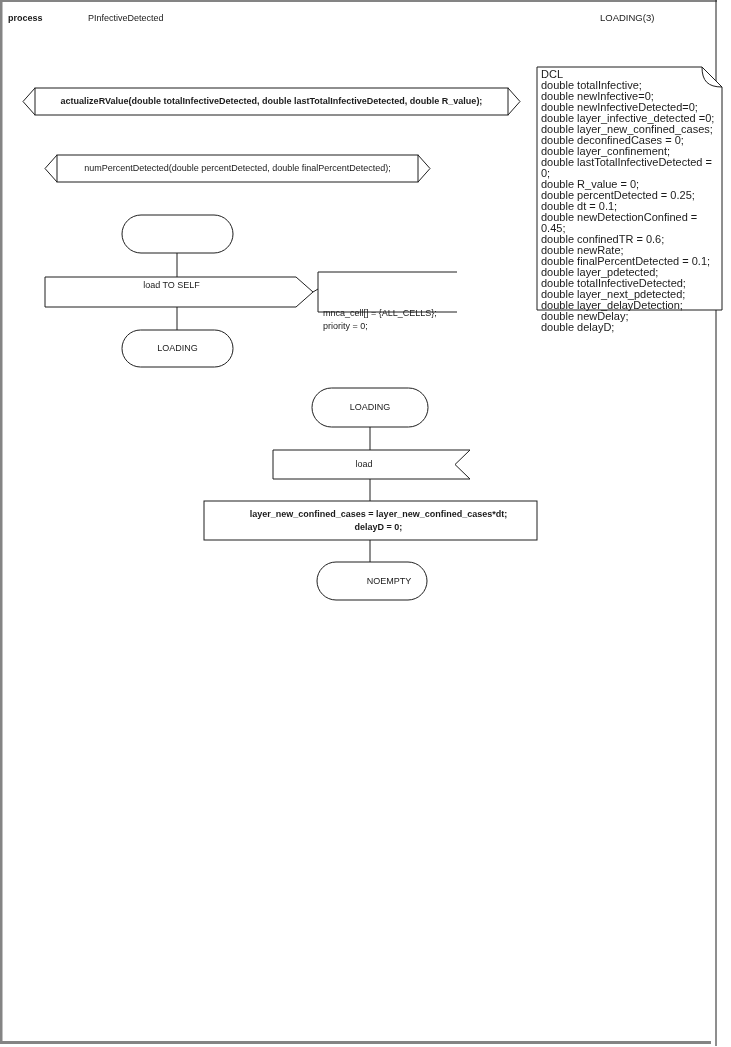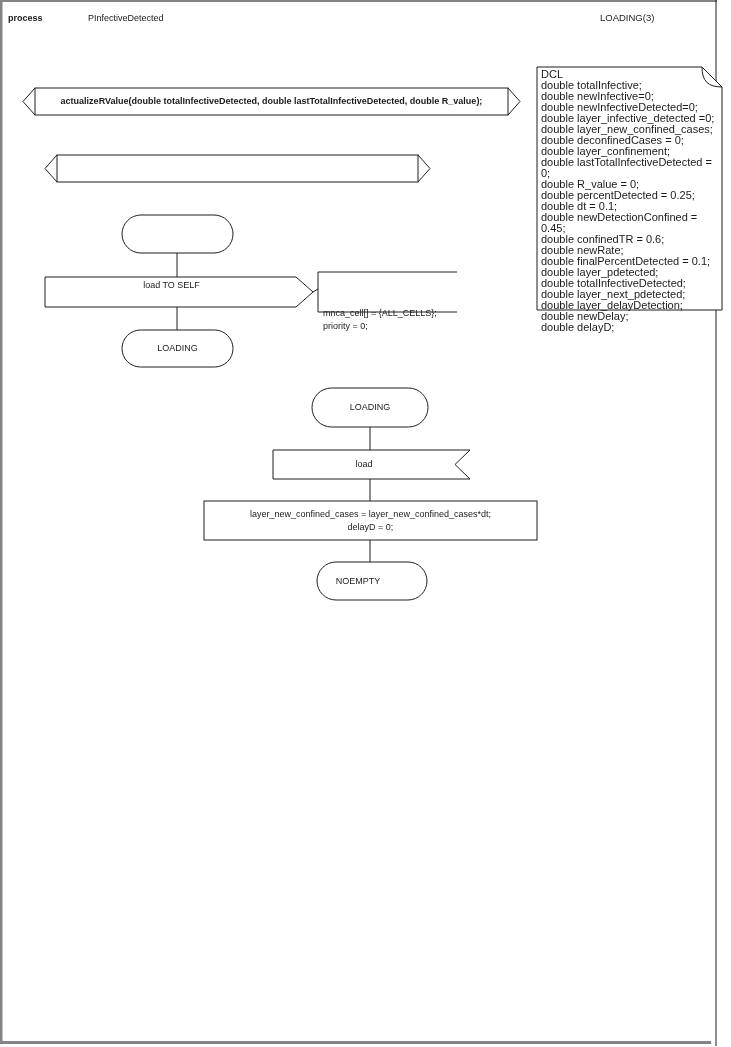--- a/index.html
+++ b/index.html
@@ -84,31 +84,32 @@
         <path d="M702,67 C702,81 708,87 722,87"></path>
       </g>
     </g>
   </svg>
 
   <div class="hdr bold" style="left:8px;top:13px;position:absolute;">process</div>
   <div class="hdr" style="left:88px;top:13px;position:absolute;">PInfectiveDetected</div>
   <div class="hdr right" style="left:600px;top:12px;width:106px;position:absolute;font-size:9.5px;">LOADING(3)</div>
 
   <div class="lbl" style="left:35px;top:88px;width:473px;height:27px;font-weight:bold;">actualizeRValue(double totalInfectiveDetected, double lastTotalInfectiveDetected, double R_value);</div>
+  <div class="lbl" style="left:57px;top:155px;width:361px;height:27px;">numPercentDetected(double percentDetected, double finalPercentDetected);</div>
 
   <div class="lbl" style="left:46px;top:277px;width:251px;height:16px;">load TO SELF</div>
   <div class="lbl left two-line" style="left:323px;top:272px;width:130px;height:40px;margin-top:28px;">mnca_cell[] = {ALL_CELLS};
 priority = 0;</div>
   <div class="lbl" style="left:122px;top:330px;width:111px;height:37px;">LOADING</div>
 
   <div class="lbl" style="left:312px;top:388px;width:116px;height:39px;">LOADING</div>
   <div class="lbl" style="left:273px;top:450px;width:182px;height:29px;">load</div>
-  <div class="lbl two-line" style="left:204px;top:501px;width:333px;height:39px;">layer_new_confined_cases = layer_new_confined_cases*dt;
+  <div class="lbl two-line" style="left:212px;top:501px;width:333px;height:39px;font-weight:bold;">layer_new_confined_cases = layer_new_confined_cases*dt;
 delayD = 0;</div>
-  <div class="lbl" style="left:303px;top:562px;width:110px;height:38px;">NOEMPTY</div>
+  <div class="lbl" style="left:334px;top:562px;width:110px;height:38px;">NOEMPTY</div>
 
   <div class="dcl">DCL
 double totalInfective;
 double newInfective=0;
 double newInfectiveDetected=0;
 double layer_infective_detected =0;
 double layer_new_confined_cases;
 double deconfinedCases = 0;
 double layer_confinement;
 double lastTotalInfectiveDetected = 0;

